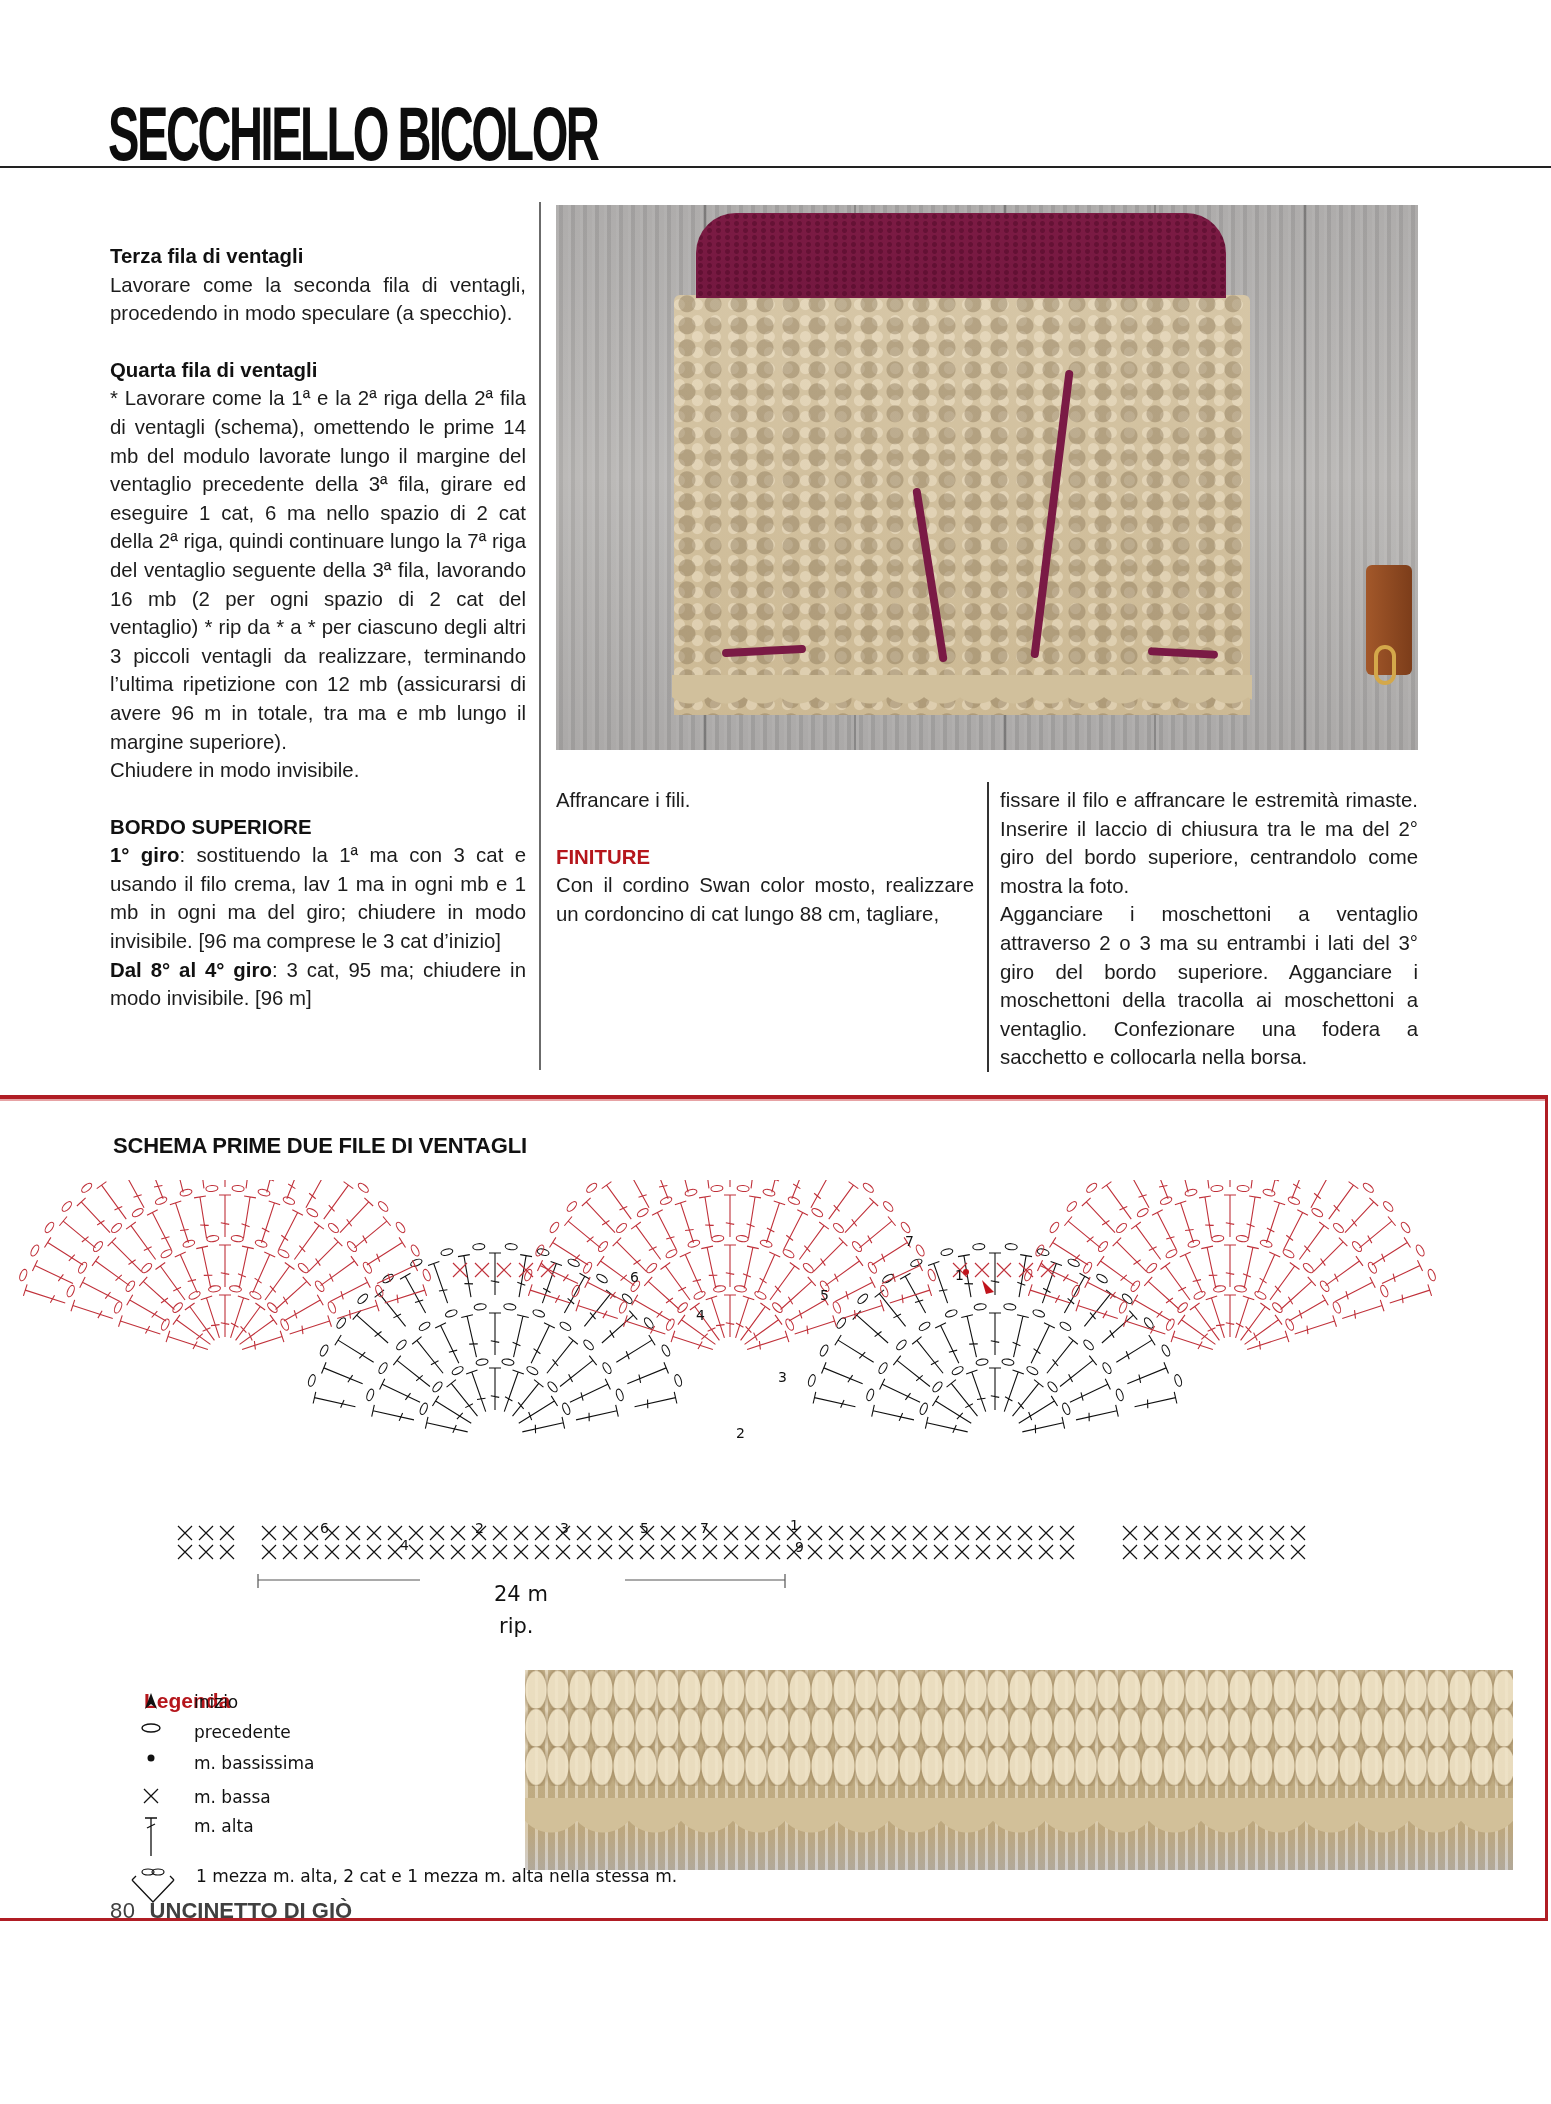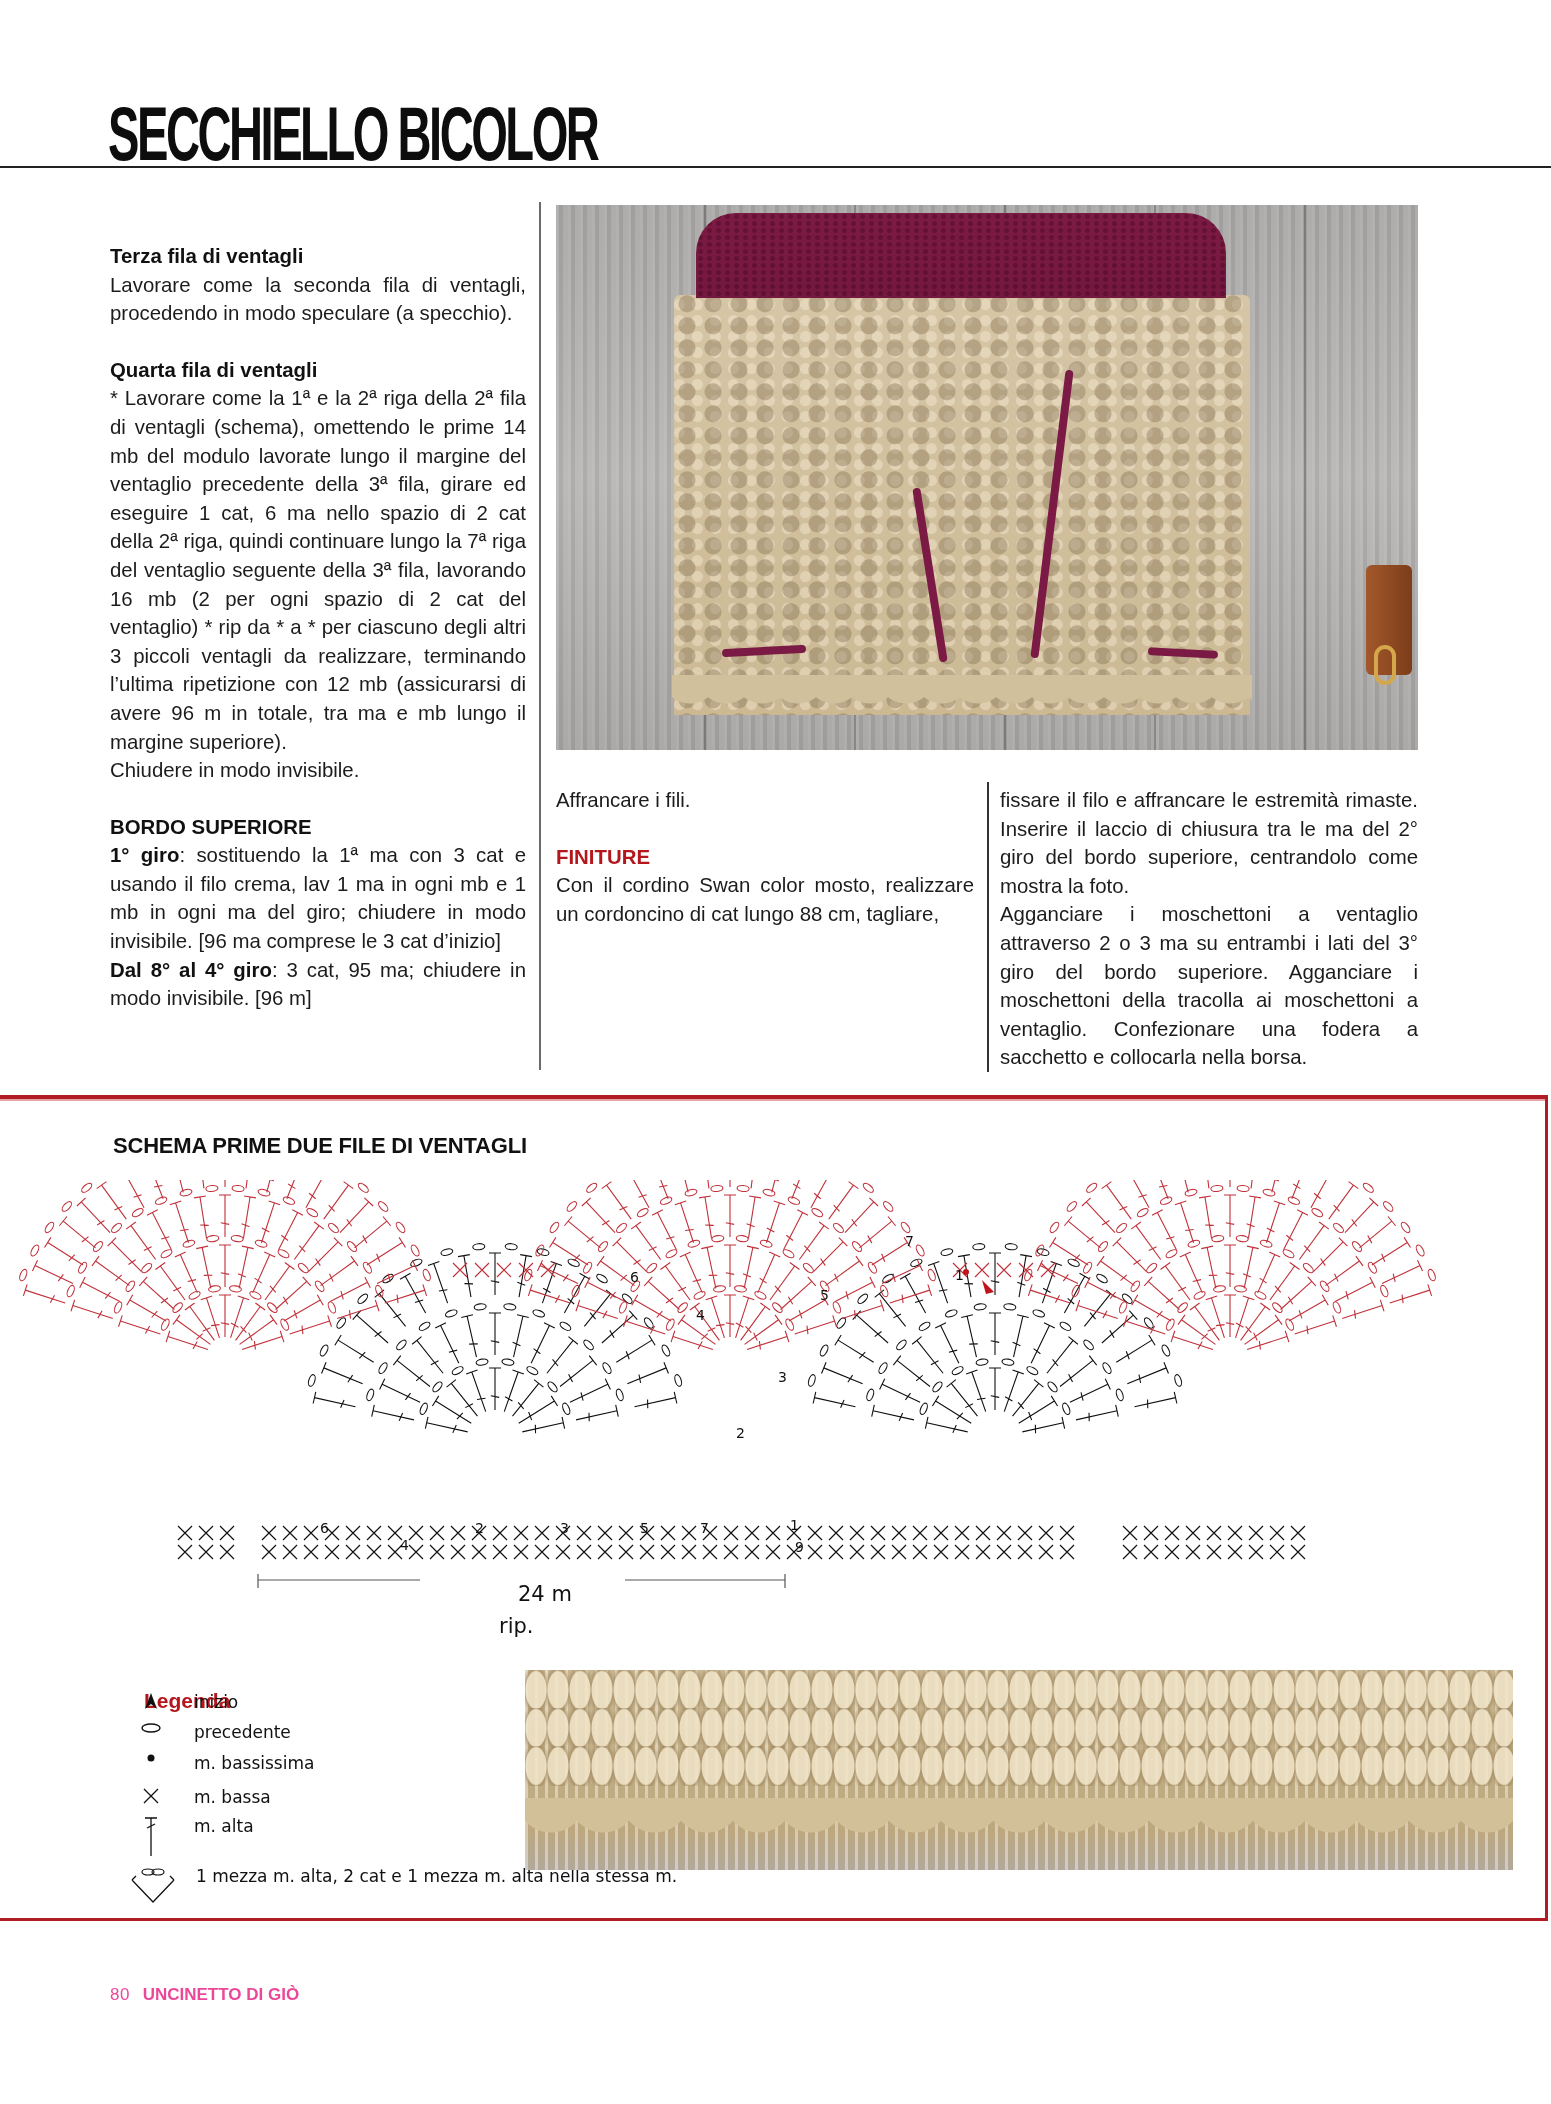--- a/index.html
+++ b/index.html
@@ -64,40 +64,40 @@
 
   .schema-box {
     position: absolute; left: 0; top: 1095px; width: 1548px; height: 826px;
     border-top: 4px solid #b01d24; border-right: 3px solid #b01d24; border-bottom: 3px solid #b01d24;
   }
   .schema-box::before { content:""; position:absolute; left:0; top:0; width:100%; height:2px; background:#e7a3a5; }
   .schema-title { position: absolute; left: 113px; top: 1133px; font-size: 22px; font-weight: 700; color: #111; letter-spacing: -0.2px; }
 
   #diagram { position: absolute; left: 0; top: 1180px; width: 1540px; height: 420px; }
   .measure-label { position: absolute; font-family: "DejaVu Sans", sans-serif; font-size: 21px; color: #111; }
-  #measure-24 { left: 494px; top: 1582px; margin-left: 24px; }
+  #measure-24 { left: 494px; top: 1582px; }
   #measure-rip { left: 499px; top: 1614px; }
 
   .legend-title { position: absolute; left: 144px; top: 1689px; font-size: 21px; font-weight: 700; color: #b5161c; }
   .legend-item { position: absolute; left: 134px; height: 28px; display: flex; align-items: flex-start; }
   .legend-sym { width: 34px; display: flex; justify-content: center; align-items: center; }
   .legend-label { position: absolute; left: 60px; font-size: 17px; color: #111; white-space: nowrap; font-family: "DejaVu Sans", sans-serif; }
 
   .photo-edge {
     position: absolute; left: 525px; top: 1670px; width: 988px; height: 200px; overflow: hidden;
     background:
       repeating-linear-gradient(90deg, rgba(255,255,255,0.3) 0 3px, rgba(160,140,100,0.3) 3px 10px),
       linear-gradient(180deg, #d8c7a4 0%, #cdb98f 60%, #c9b38a 80%, #b9b5b1 100%);
   }
   .edge-row { position:absolute; left:0; width:100%; height:40px;
     background: radial-gradient(ellipse at 50% 50%, rgba(240,228,200,0.85) 0 10px, rgba(150,125,85,0.5) 11px, transparent 14px) 0 0/22px 40px; }
   .edge-scallop { position:absolute; left:0; top:128px; width:100%; height:60px;
     background: radial-gradient(circle at 50% 0, #d2c099 0 34px, transparent 35px) 0 0/52px 60px; }
 
-  .footer { position: absolute; left: 110px; top: 1985px; font-size: 17px; color: #ec4899; white-space: nowrap; }
+  .footer { position: absolute; left: 110px; top: 1898px; font-size: 22px; color: #404040; white-space: nowrap; }
   .footer .pnum { font-weight: 400; margin-right: 8px; letter-spacing: 0.5px; }
   .footer .mag { font-weight: 700; }
 </style>
 </head>
 <body>
 
 <div class="page-title">SECCHIELLO BICOLOR</div>
 <div class="title-rule"></div>
 
 <div class="col" id="col1">

